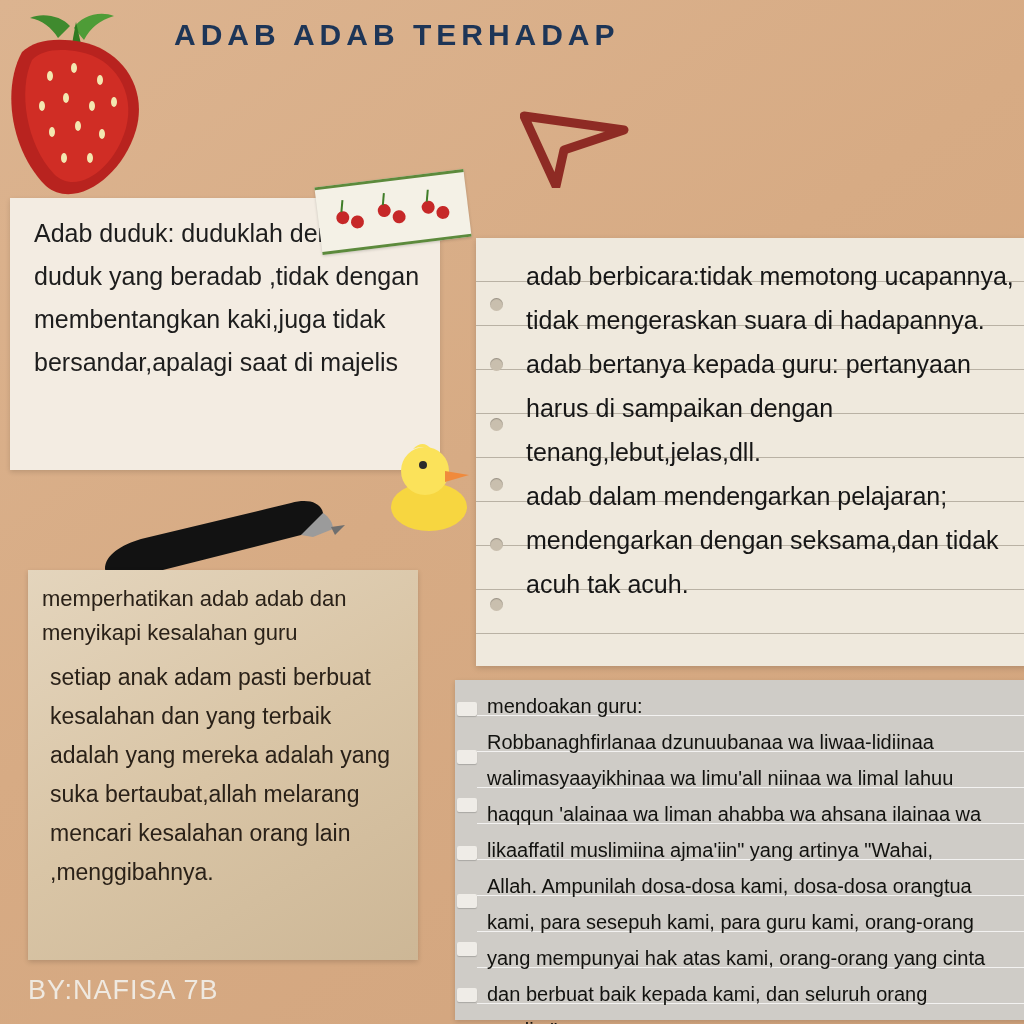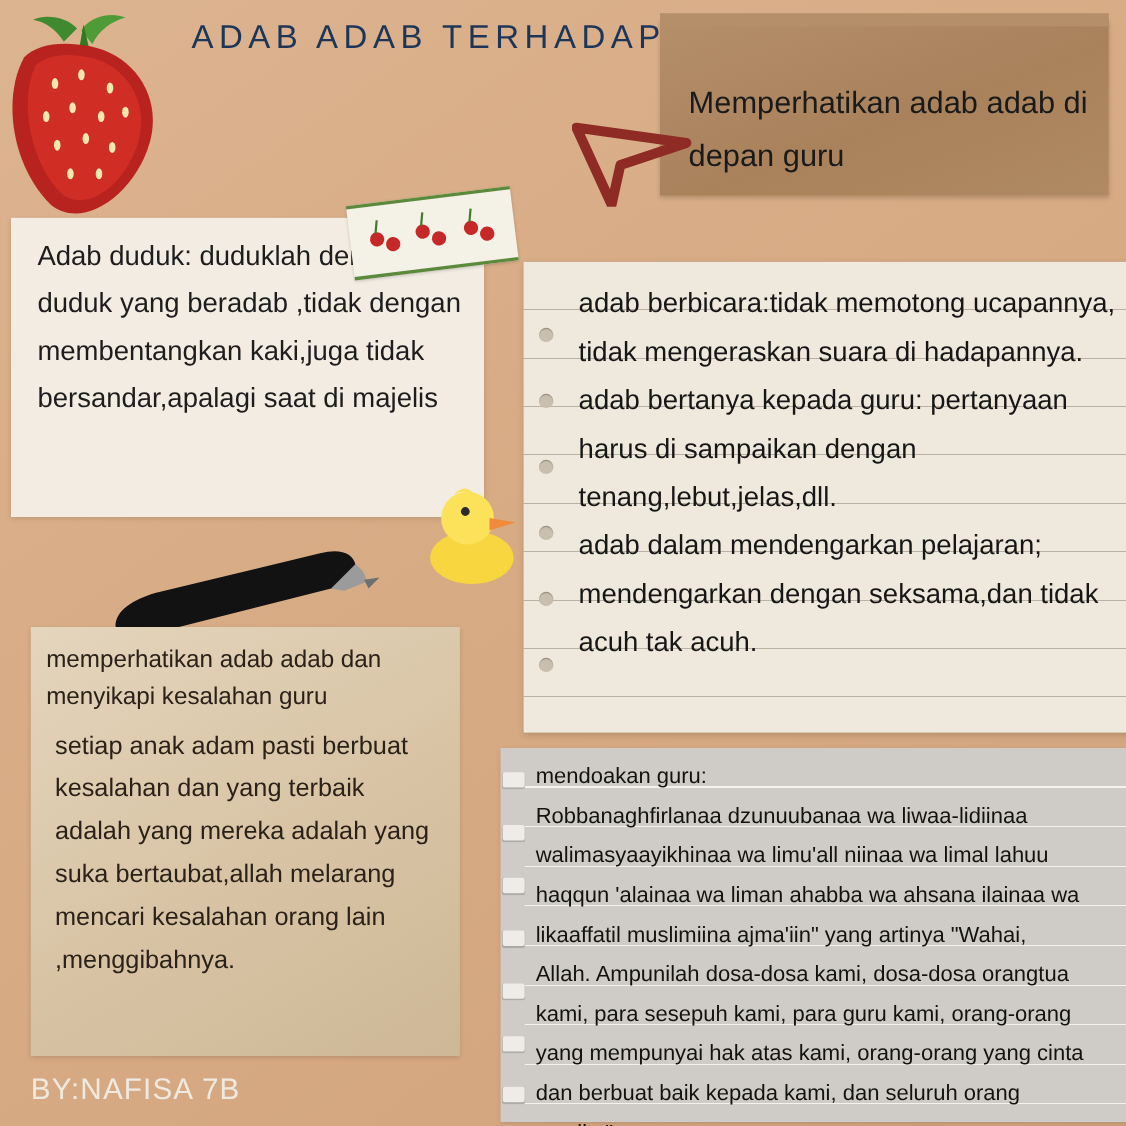--- a/index.html
+++ b/index.html
@@ -22,21 +22,21 @@
     overflow: hidden;
   }
 
   
   .title-small {
     position: absolute;
     left: 138px;
     top: 18px;
     font-size: 30px;
     letter-spacing: 5px;
-    font-weight: normal;
+    font-weight: bold;
     color: #1d3557;
     font-family: "Liberation Sans", sans-serif;
     margin-left: 36px;
   }
   .title-big {
     position: absolute;
     left: 222px;
     top: 40px;
     font-size: 96px;
     line-height: 96px;
@@ -302,24 +302,20 @@
         <ellipse cx="76" cy="116" rx="3" ry="5"></ellipse>
           <ellipse cx="100" cy="124" rx="3" ry="5"></ellipse>
         <ellipse cx="62" cy="148" rx="3" ry="5"></ellipse>
           <ellipse cx="88" cy="148" rx="3" ry="5"></ellipse>
       </g>
     </svg>
   </div>
 
   <div class="title-small">ADAB ADAB TERHADAP</div>
 
-  <div class="kraft-note">
-    <div class="torn-top"></div>
-    <div class="kraft-text">Memperhatikan adab adab di depan guru</div>
-  </div>
 
   <div class="arrow">
     <svg viewBox="0 0 110 80" width="110" height="80">
       <path d="M4 8 L104 22 L44 42 L36 78 Z" fill="none" stroke="#8e2b24" stroke-width="9" stroke-linejoin="round" stroke-linecap="round"></path>
     </svg>
   </div>
 
   <div class="note-white">
     <div class="txt">Adab duduk: duduklah dengan duduk yang beradab ,tidak dengan membentangkan kaki,juga tidak bersandar,apalagi saat di majelis</div>
   </div>

